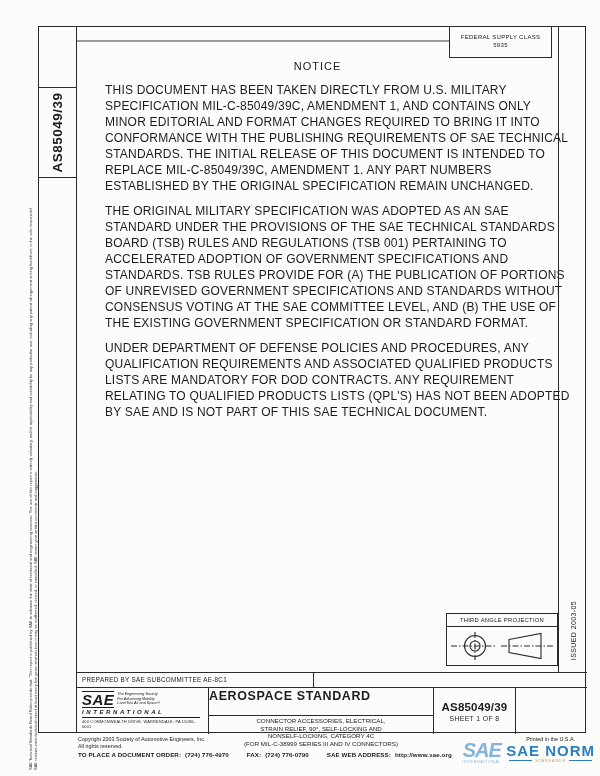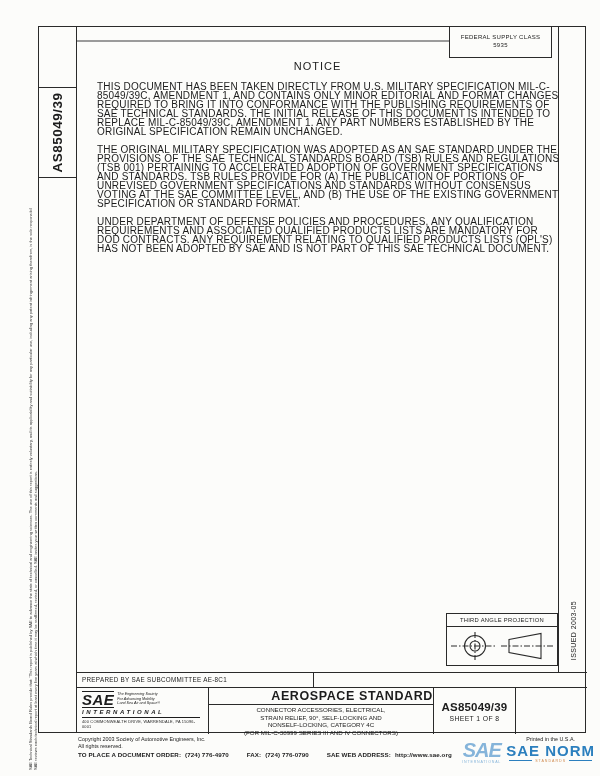--- a/index.html
+++ b/index.html
@@ -27,21 +27,21 @@
     font-size:6px; line-height:7.5px; text-align:center; padding-top:7px; letter-spacing:0.3px;
     background:#fcfcfa;
   }
   
   .right-col-line { position:absolute; left:519px; top:0; height:645px; border-left:1.4px solid #2a2a2a; }
   .issued { position:absolute; left:521px; top:566px; width:27px; height:74px;
     display:flex; align-items:center; justify-content:center; }
   .issued span { transform:rotate(-90deg); white-space:nowrap; font-size:7px; letter-spacing:0.4px; }
   
   .notice-title { position:absolute; left:38px; top:33px; width:481px; text-align:center; font-size:11px; letter-spacing:1px; }
-  .notice-body { position:absolute; left:58px; top:55px; width:465px; font-size:10px; line-height:9px; letter-spacing:0.2px; }
+  .notice-body { position:absolute; left:66px; top:55px; width:465px; font-size:12px; line-height:16px; letter-spacing:0.2px; }
   .notice-body p { margin-bottom:9px; }
   
   .projection-box { position:absolute; left:407px; top:586px; width:112px; height:53px; border:1.4px solid #2a2a2a; background:#fcfcfa; }
   .projection-header { height:13px; border-bottom:1.4px solid #2a2a2a; font-size:5.8px; line-height:13px; text-align:center; letter-spacing:0.3px; }
   .projection-symbol { display:flex; align-items:center; justify-content:center; height:37px; }
   
   .prepared-line { position:absolute; left:38px; top:645px; width:510px; border-top:1.4px solid #2a2a2a; }
   .prepared-cell { position:absolute; left:38px; top:645px; width:237px; height:15px;
     border-right:1.4px solid #2a2a2a; font-size:6.3px; line-height:15px; padding-left:5px; letter-spacing:0.3px; }
   
@@ -50,21 +50,21 @@
   .tb-cell { border-right:1.4px solid #2a2a2a; height:100%; }
   .sae-cell { width:132px; padding:3px 4px 0 5px; }
   .sae-row { display:flex; align-items:flex-start; }
   .sae-mark { font-weight:bold; font-style:italic; font-size:15px; letter-spacing:0.5px;
     border-top:1.5px solid #1c1c1c; border-bottom:1.5px solid #1c1c1c; line-height:15px; }
   .sae-tagline { margin-left:3px; font-size:3.7px; line-height:4.6px; font-style:italic; padding-top:1px; }
   .sae-intl { font-size:6px; letter-spacing:2.6px; margin-top:1px; font-style:italic; font-weight:bold; }
   .sae-rule { height:1.2px; background:#1c1c1c; margin:1.5px 0 1.5px 0; width:118px; }
   .sae-address { font-size:3.9px; letter-spacing:0.2px; }
   .title-cell { width:225px; display:flex; flex-direction:column; }
-  .as-title { font-size:12.5px; font-weight:bold; text-align:right; letter-spacing:0.6px; padding:1px 0 1px 0; border-bottom:1.3px solid #2a2a2a; }
+  .as-title { font-size:12.5px; font-weight:bold; text-align:left; letter-spacing:0.6px; padding:1px 0 12px 0; border-bottom:1.3px solid #2a2a2a; }
   .as-subtitle { font-size:6.2px; line-height:7.6px; text-align:center; padding-top:1px; }
   .doc-cell { width:82px; display:flex; flex-direction:column; align-items:center; justify-content:center; }
   .doc-number { font-weight:bold; font-size:11.5px; letter-spacing:0.2px; }
   .doc-sheet { font-size:6.8px; margin-top:2px; letter-spacing:0.4px; }
   .empty-cell { flex:1; border-right:none; }
   
   .ft-copyright { position:absolute; left:78px; top:736px; font-size:5.4px; }
   .ft-rights { position:absolute; left:78px; top:743px; font-size:5.4px; }
   .ft-order { position:absolute; left:78px; top:751px; font-size:6.2px; font-weight:bold; letter-spacing:0.1px; }
   .ft-order .grp { margin-right:16px; }

